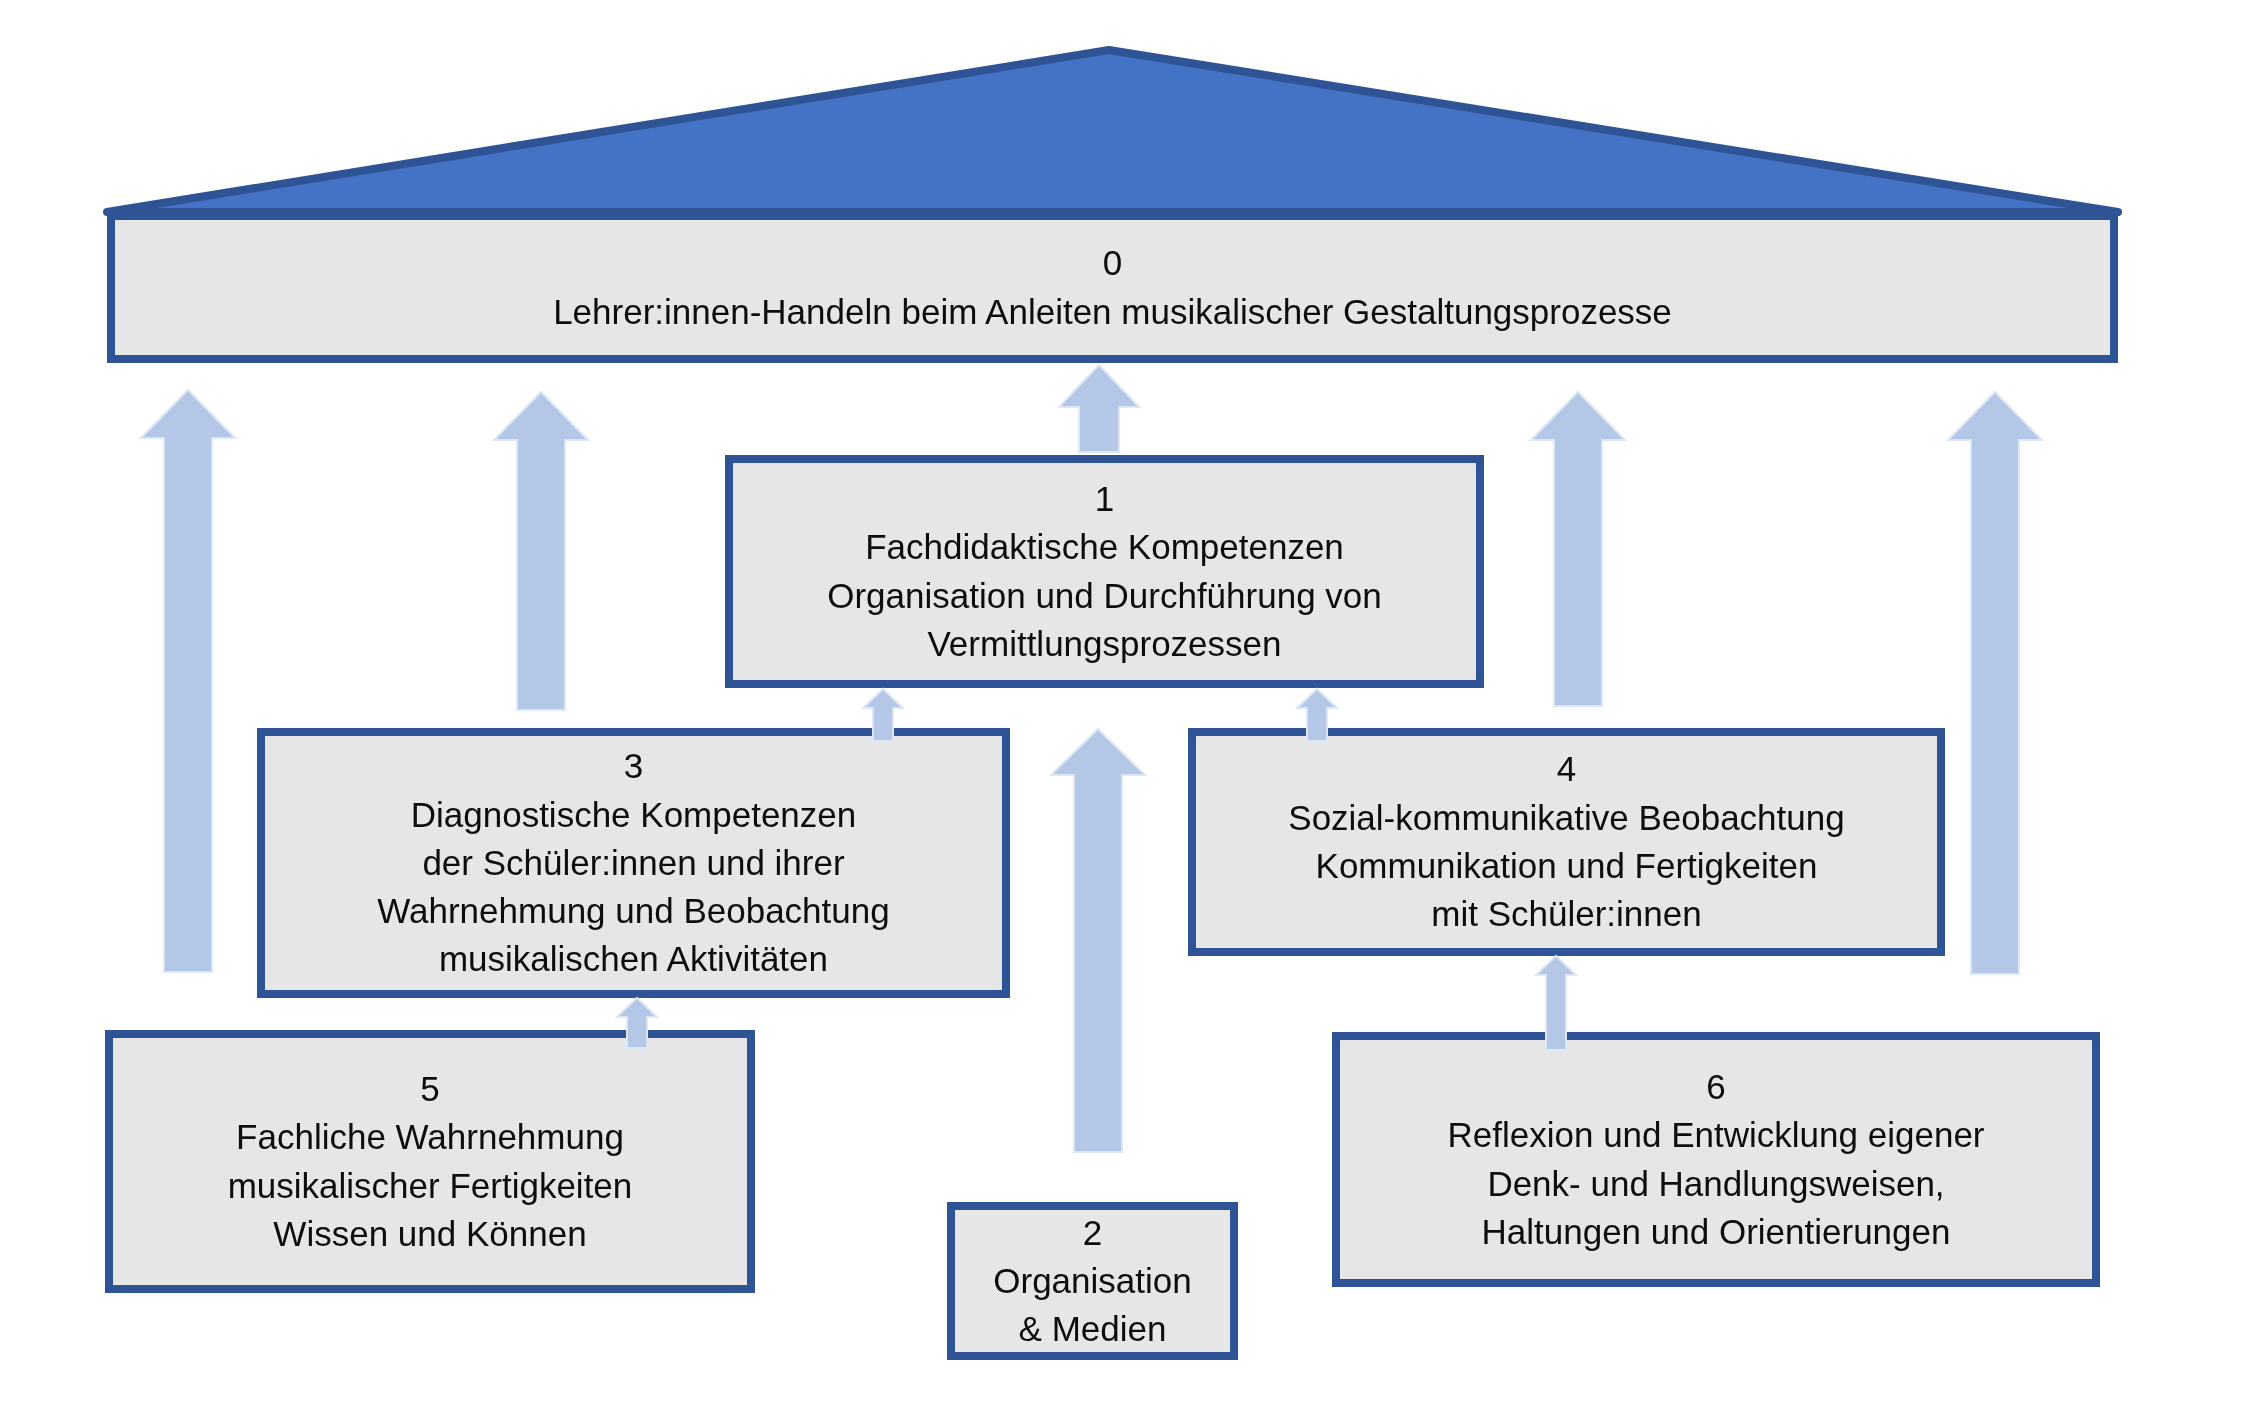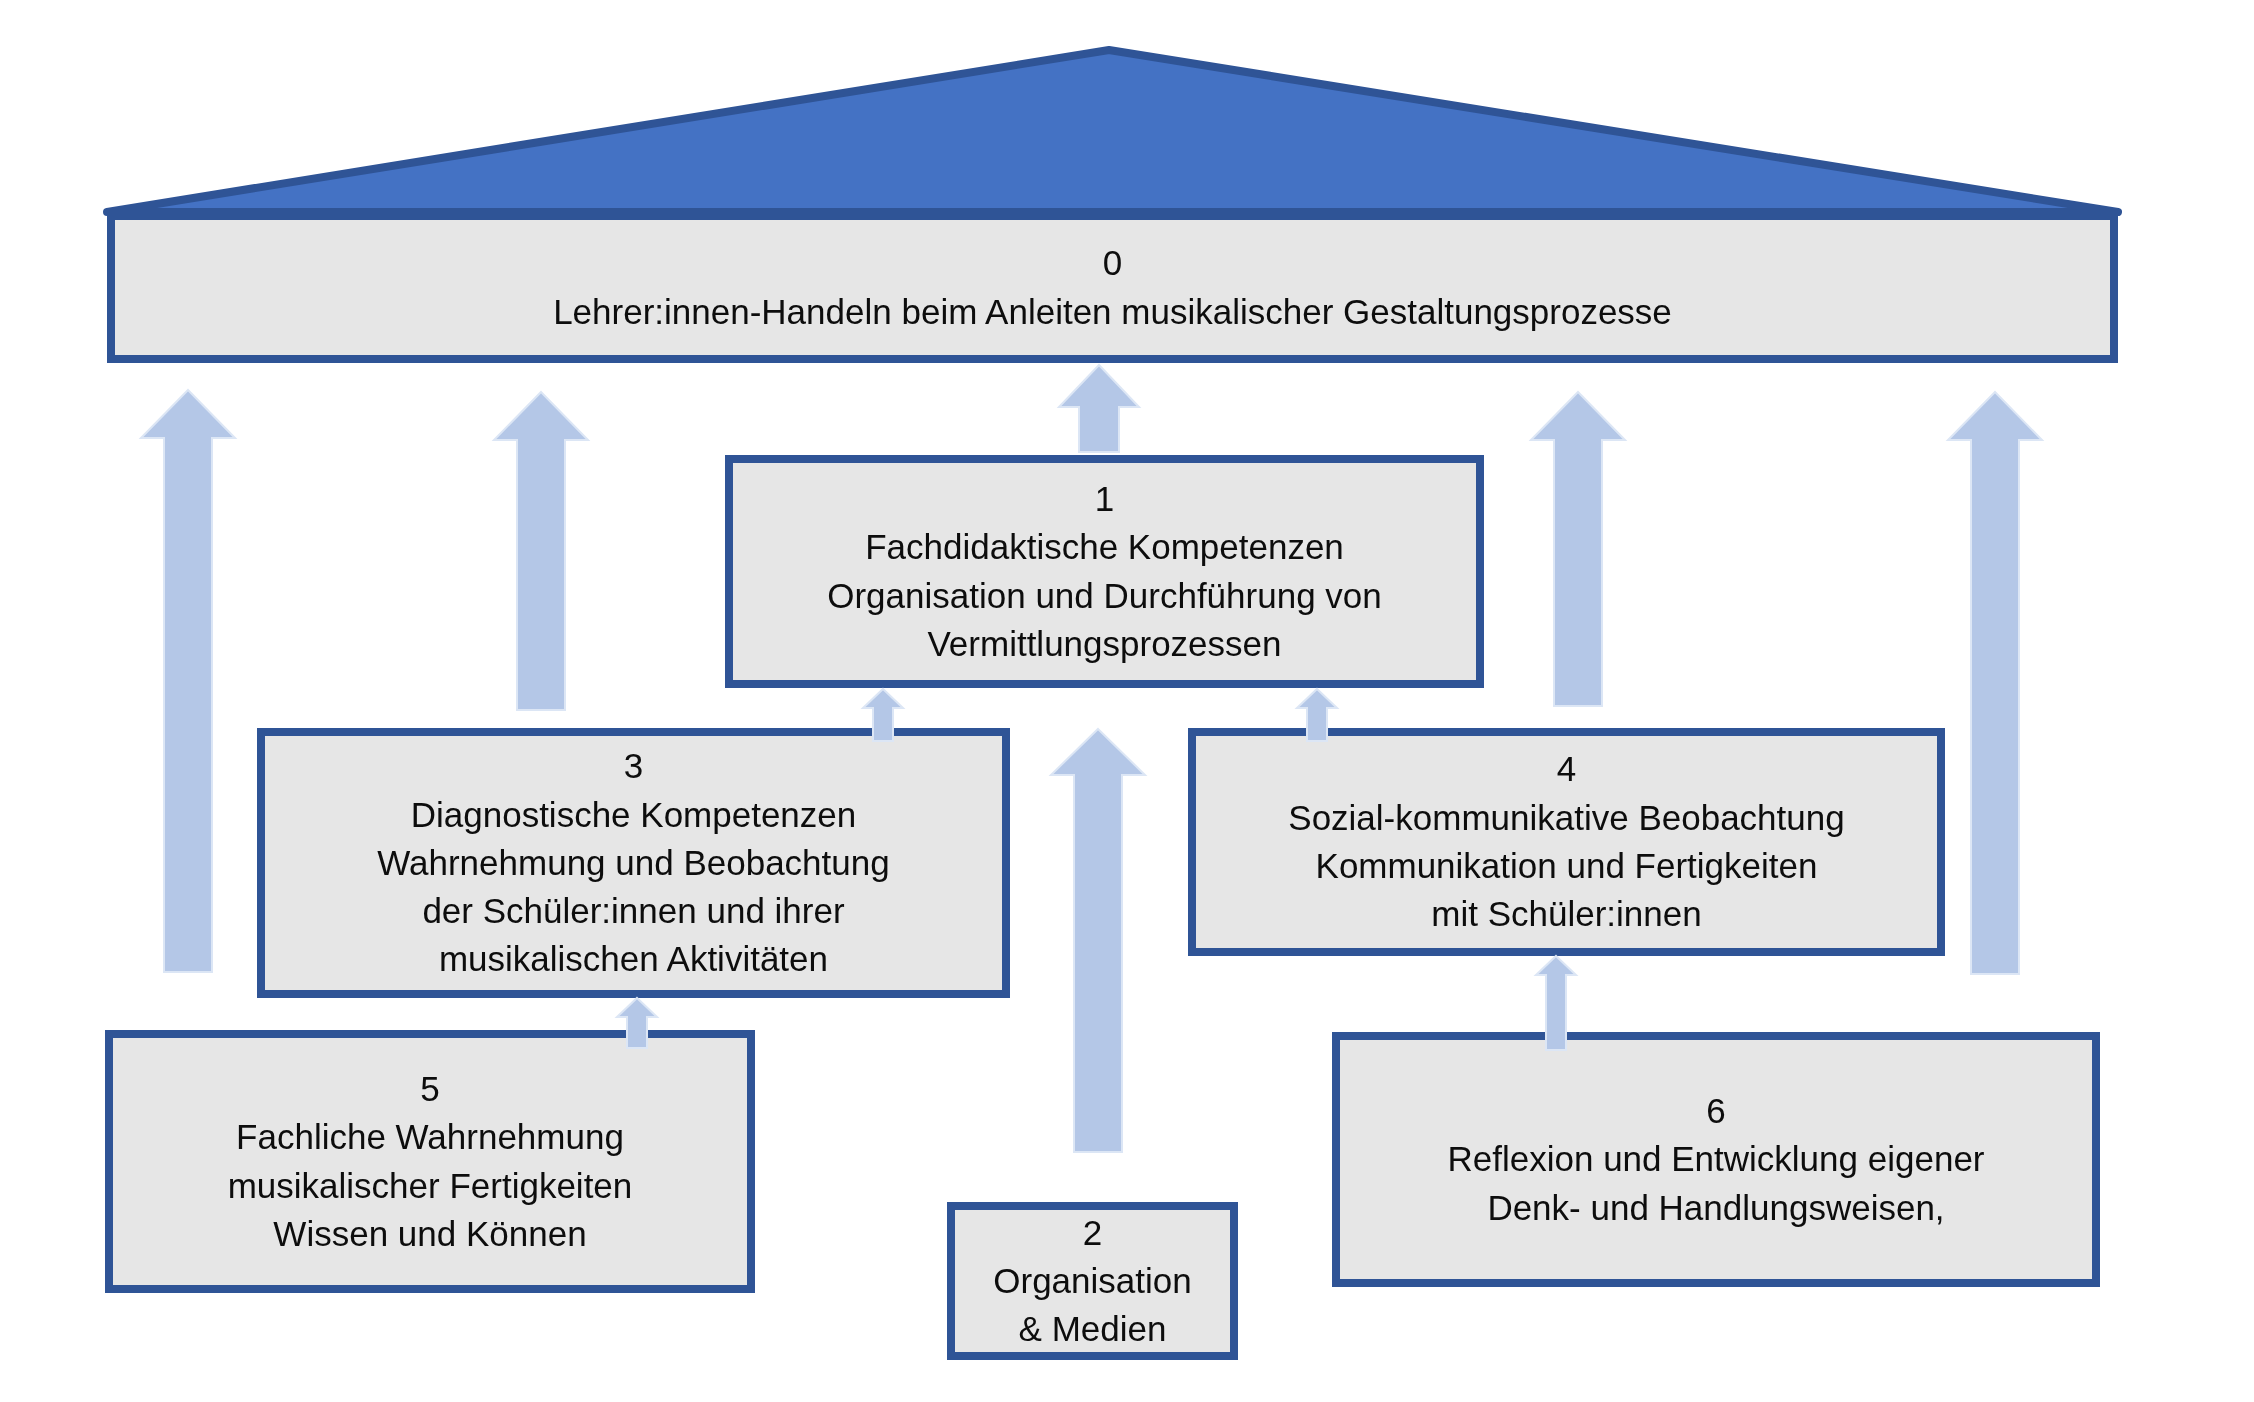--- a/index.html
+++ b/index.html
@@ -45,22 +45,22 @@
   <div class="node" style="left:725px;top:455px;width:759px;height:233px;">
     <div class="num">1</div>
     <div class="line">Fachdidaktische Kompetenzen</div>
     <div class="line">Organisation und Durchführung von</div>
     <div class="line">Vermittlungsprozessen</div>
   </div>
 
   <div class="node" style="left:257px;top:728px;width:753px;height:270px;">
     <div class="num">3</div>
     <div class="line">Diagnostische Kompetenzen</div>
+    <div class="line">der Schüler:innen und ihrer</div>
     <div class="line">Wahrnehmung und Beobachtung</div>
-    <div class="line">der Schüler:innen und ihrer</div>
     <div class="line">musikalischen Aktivitäten</div>
   </div>
 
   <div class="node" style="left:1188px;top:728px;width:757px;height:228px;">
     <div class="num">4</div>
     <div class="line">Sozial-kommunikative Beobachtung</div>
     <div class="line">Kommunikation und Fertigkeiten</div>
     <div class="line">mit Schüler:innen</div>
   </div>
 
@@ -68,20 +68,21 @@
     <div class="num">5</div>
     <div class="line">Fachliche Wahrnehmung</div>
     <div class="line">musikalischer Fertigkeiten</div>
     <div class="line">Wissen und Können</div>
   </div>
 
   <div class="node" style="left:1332px;top:1032px;width:768px;height:255px;">
     <div class="num">6</div>
     <div class="line">Reflexion und Entwicklung eigener</div>
     <div class="line">Denk- und Handlungsweisen,</div>
+    <div class="line">Haltungen und Orientierungen</div>
   </div>
 
   <div class="node" style="left:947px;top:1202px;width:291px;height:158px;">
     <div class="num">2</div>
     <div class="line">Organisation</div>
     <div class="line">&amp; Medien</div>
   </div>
 
   <svg class="layer arrows" viewBox="0 0 2254 1402" width="2254" height="1402">
 

